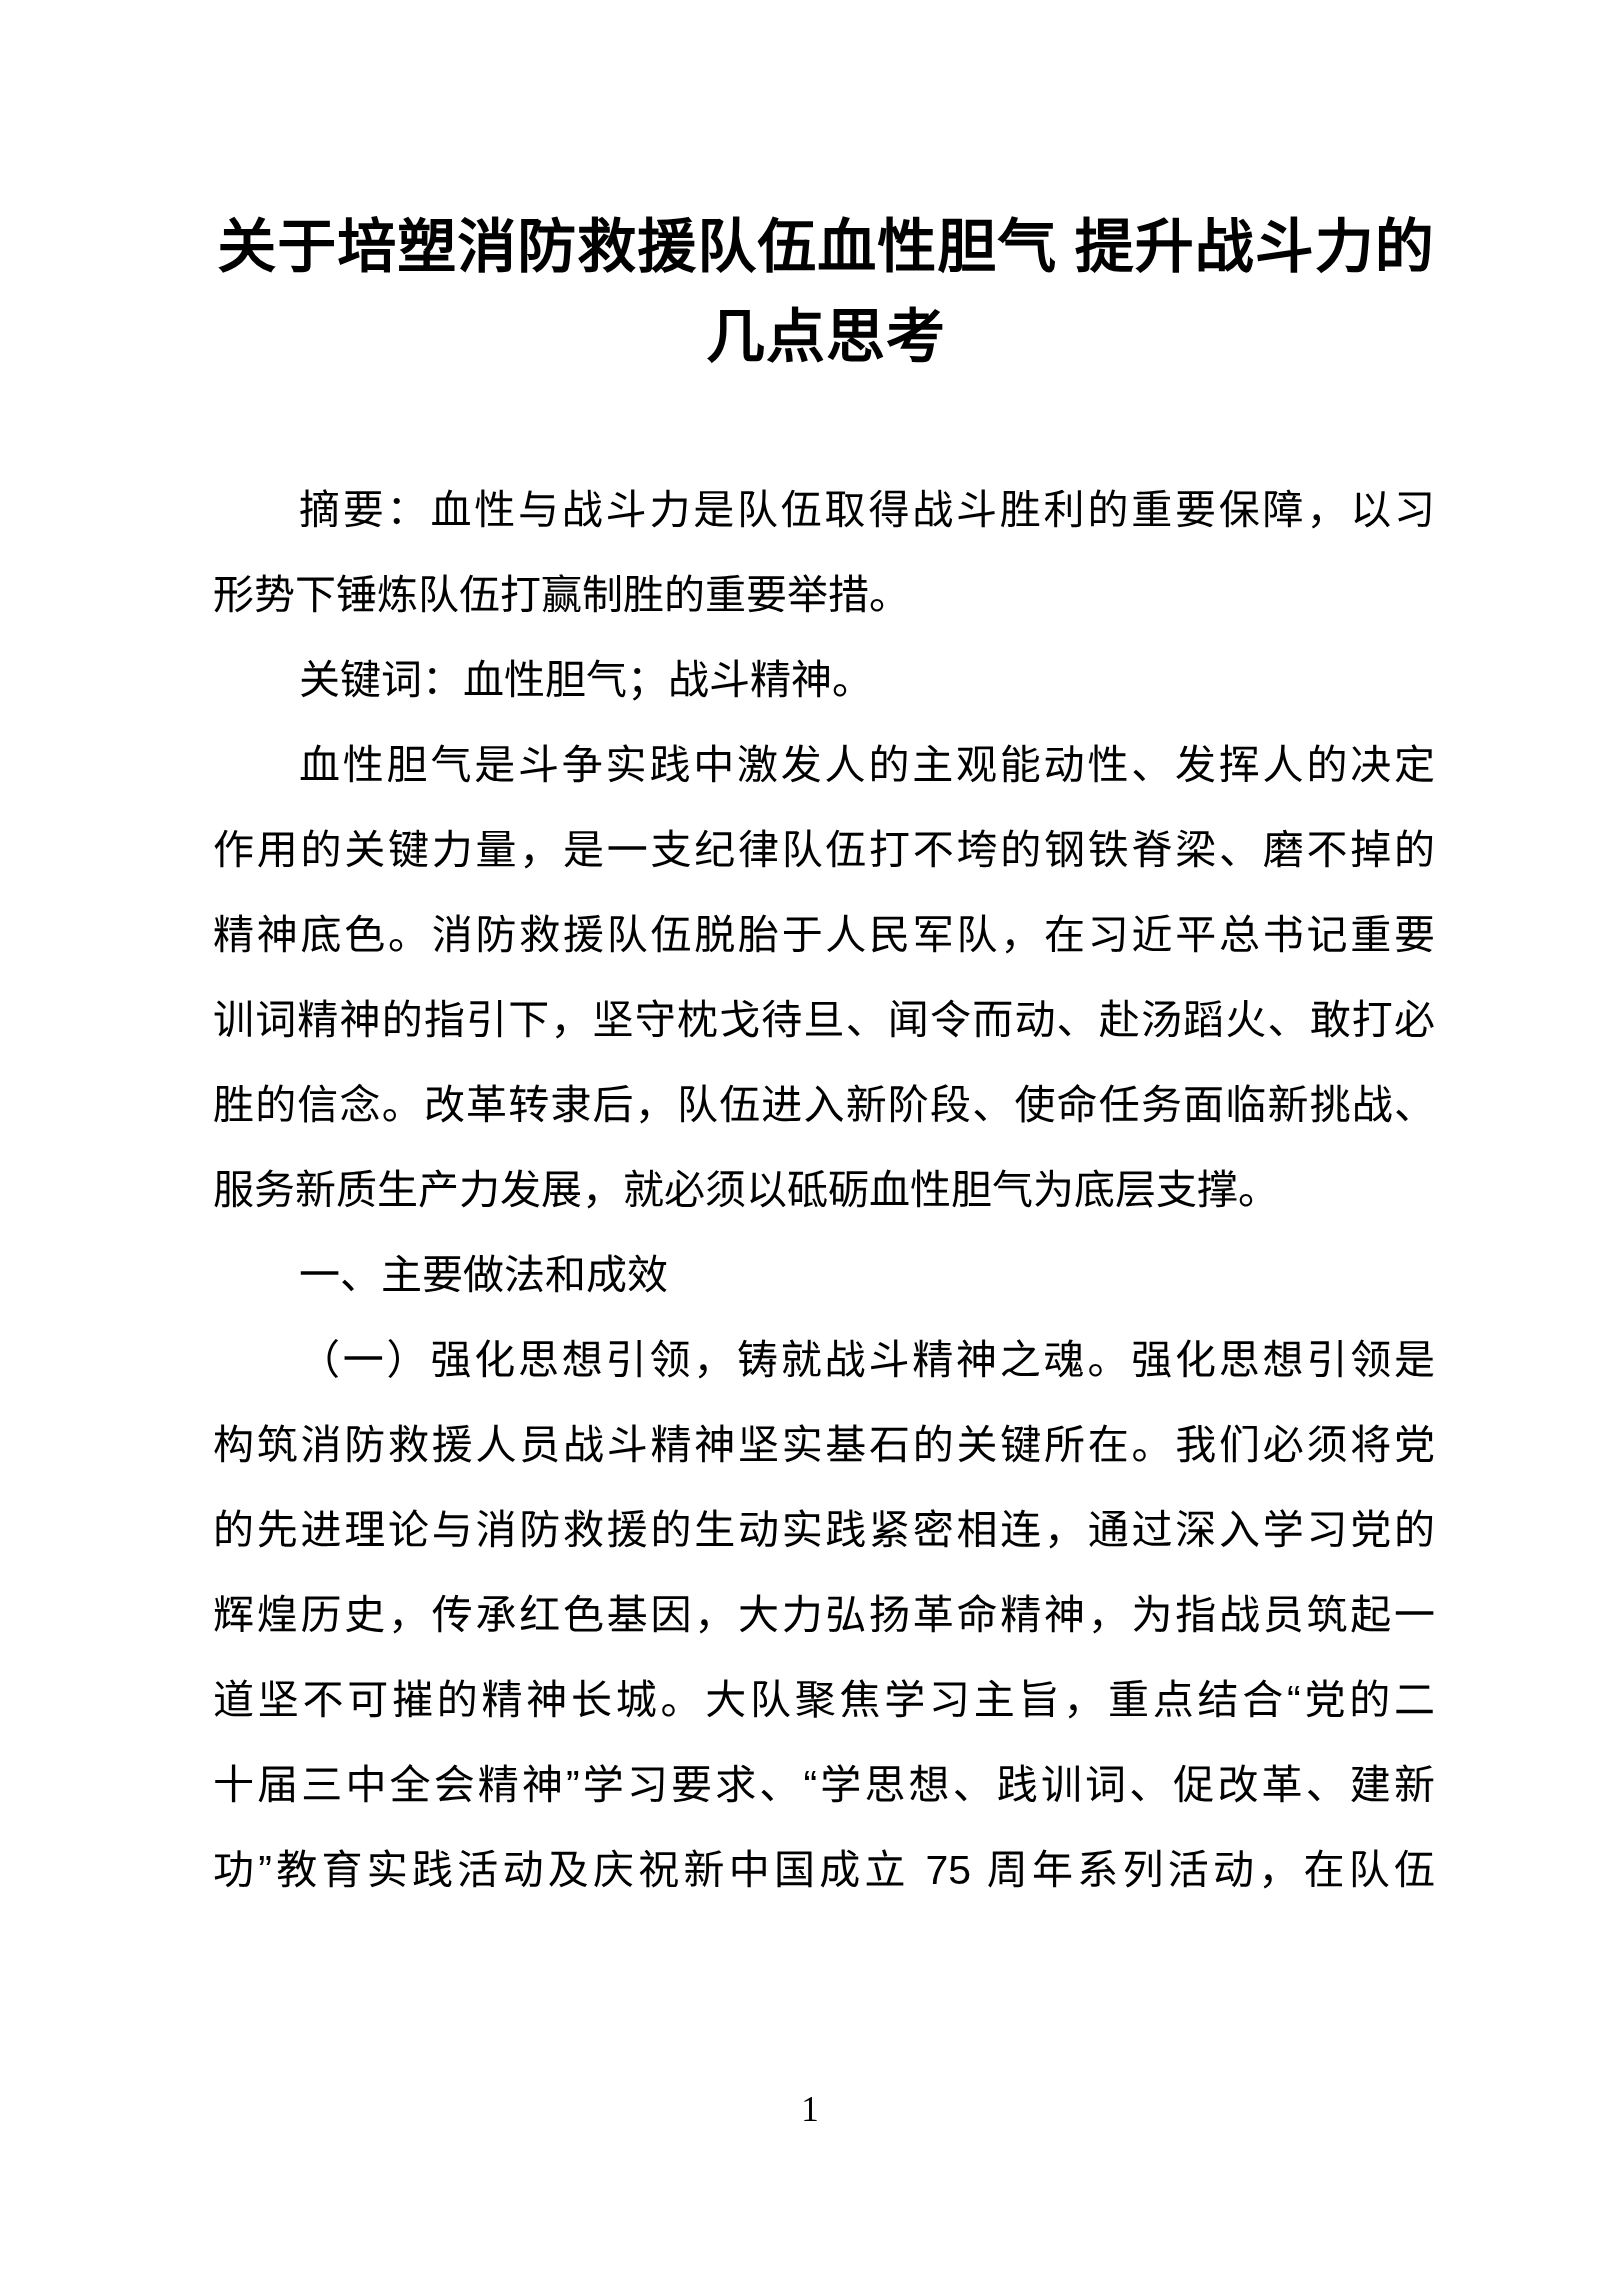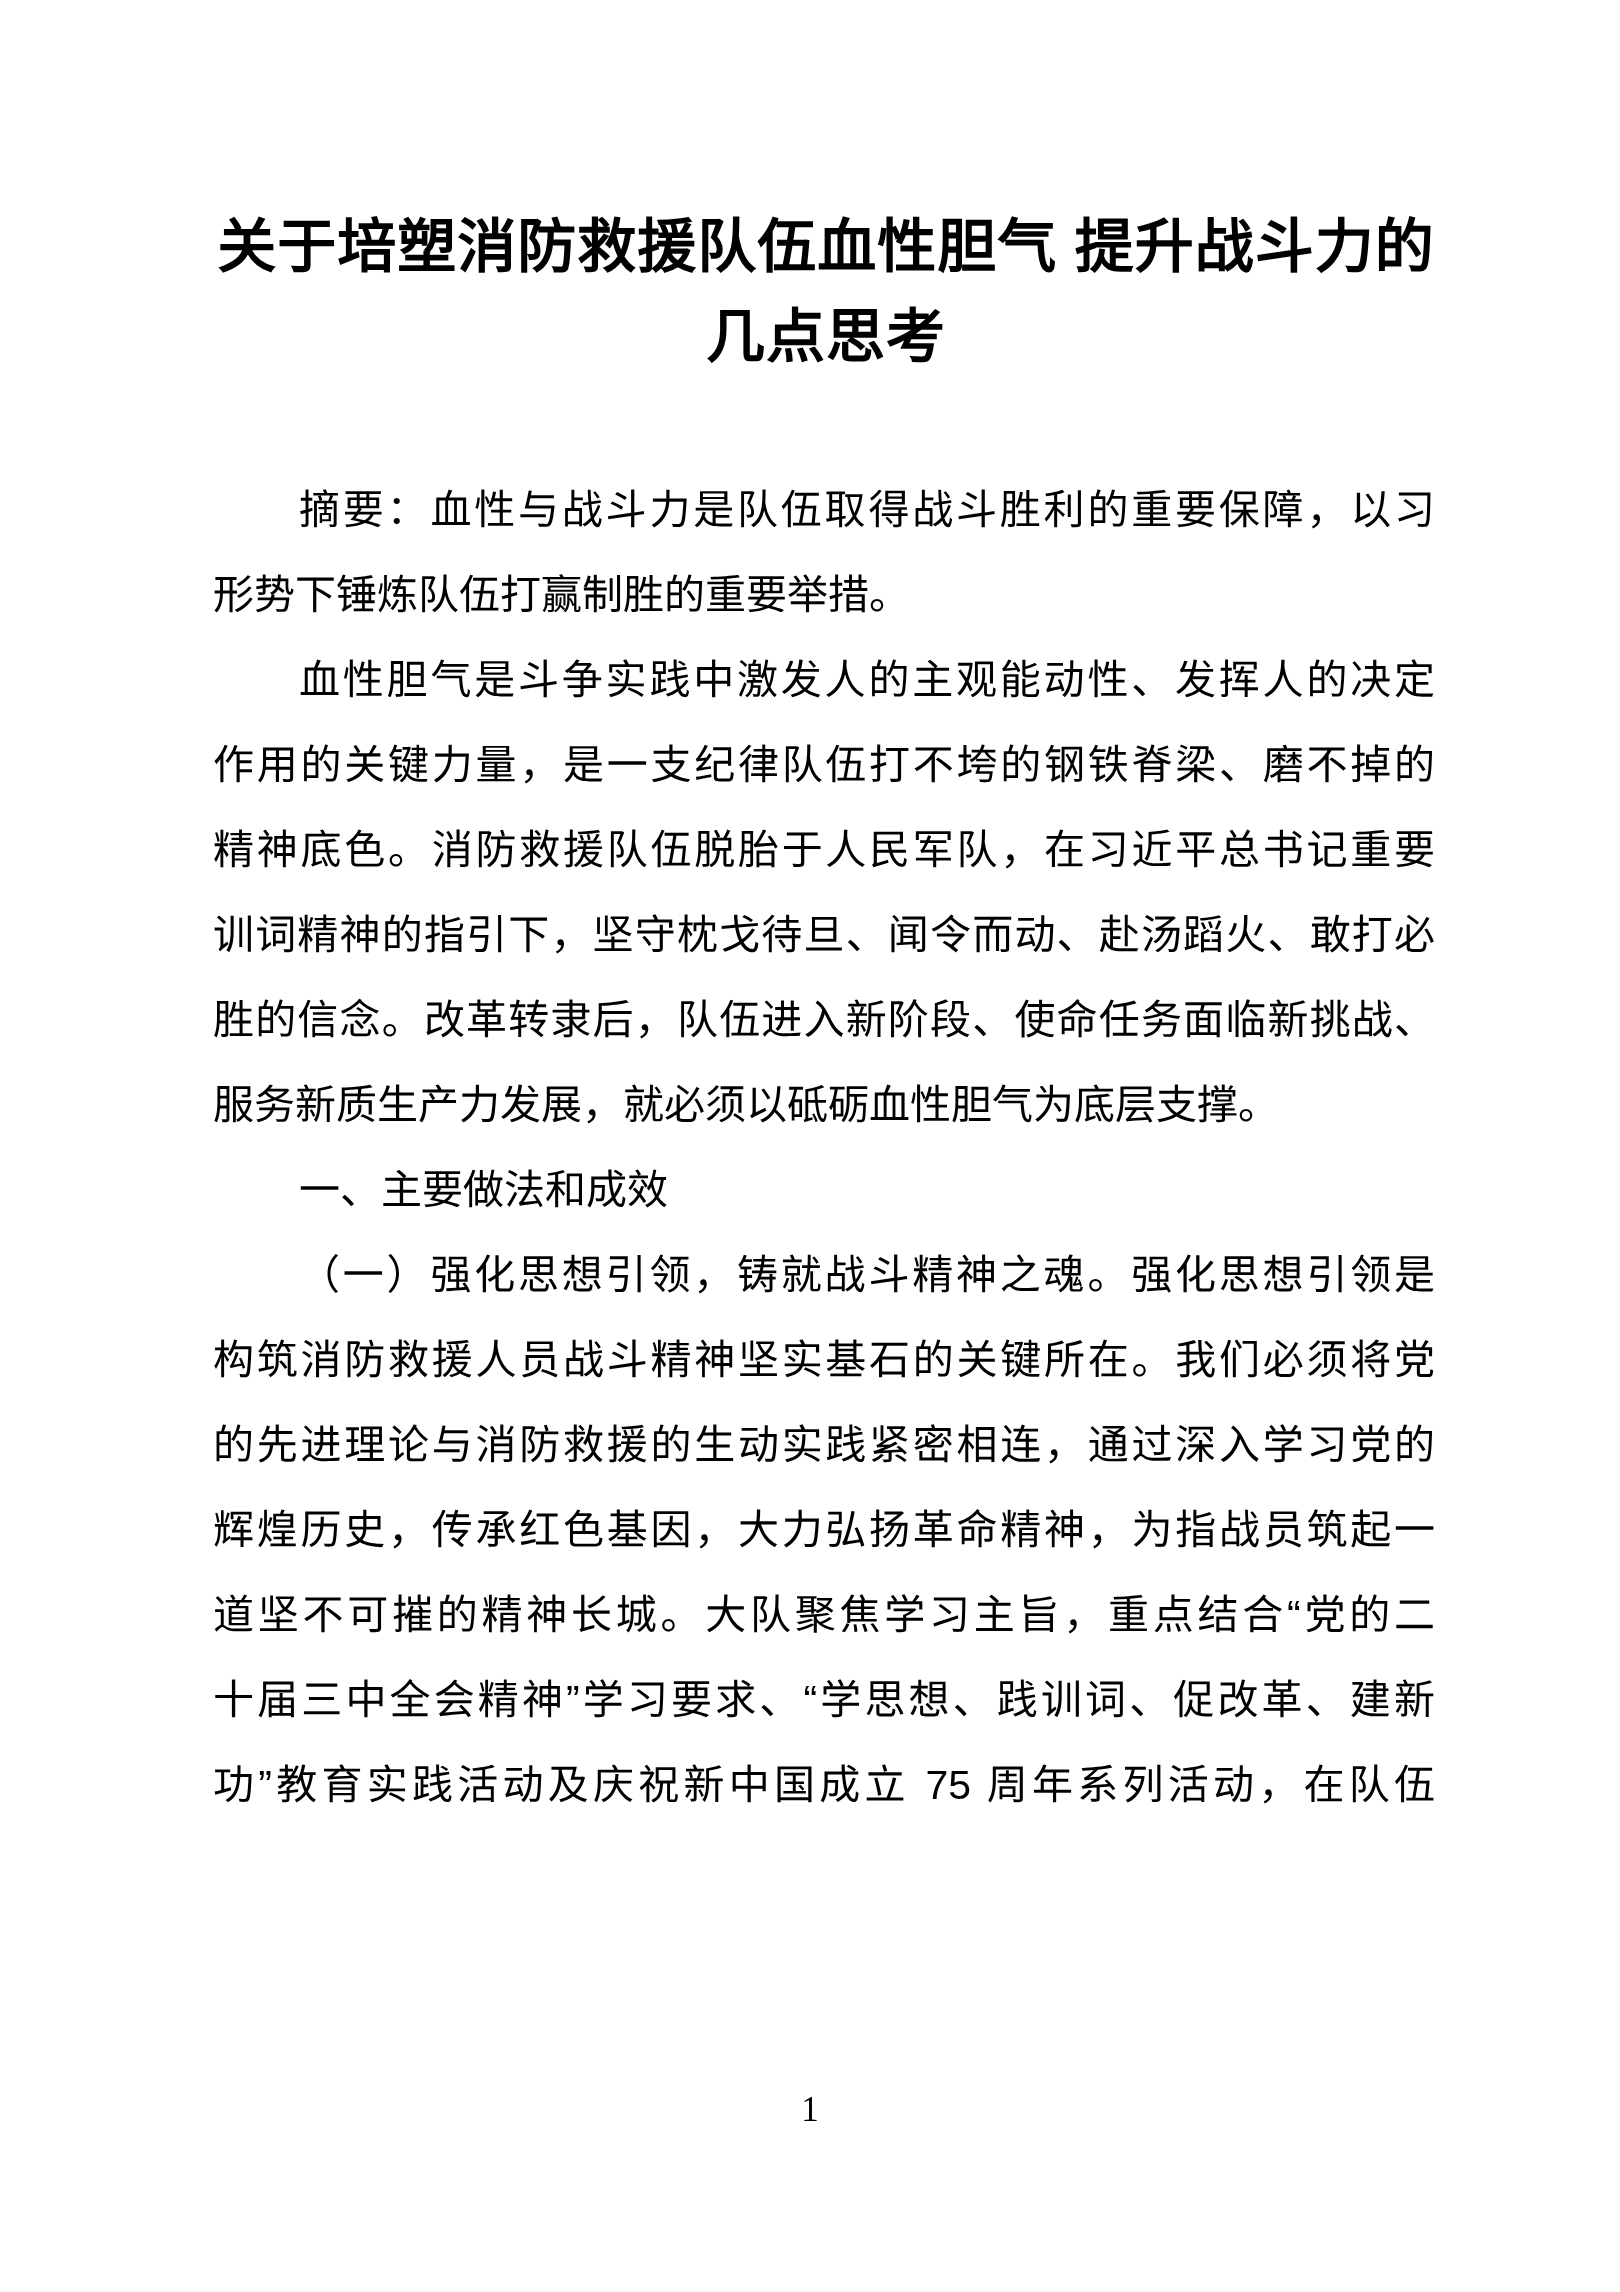--- a/index.html
+++ b/index.html
@@ -67,20 +67,21 @@
 <div class="page">
 
   <div class="doc-title">
     <div>关于培塑消防救援队伍血性胆气 提升战斗力的</div>
     <div>几点思考</div>
   </div>
 
   <div class="doc-body">
     <div class="line indent">摘要：血性与战斗力是队伍取得战斗胜利的重要保障，以习</div>
     <div class="line end">形势下锤炼队伍打赢制胜的重要举措。</div>
+    <div class="line indent end">关键词：血性胆气；战斗精神。</div>
     <div class="line indent">血性胆气是斗争实践中激发人的主观能动性、发挥人的决定</div>
     <div class="line">作用的关键力量，是一支纪律队伍打不垮的钢铁脊梁、磨不掉的</div>
     <div class="line">精神底色。消防救援队伍脱胎于人民军队，在习近平总书记重要</div>
     <div class="line">训词精神的指引下，坚守枕戈待旦、闻令而动、赴汤蹈火、敢打必</div>
     <div class="line">胜的信念。改革转隶后，队伍进入新阶段、使命任务面临新挑战、</div>
     <div class="line end">服务新质生产力发展，就必须以砥砺血性胆气为底层支撑。</div>
     <div class="line indent end">一、主要做法和成效</div>
     <div class="line indent">（一）强化思想引领，铸就战斗精神之魂。强化思想引领是</div>
     <div class="line">构筑消防救援人员战斗精神坚实基石的关键所在。我们必须将党</div>
     <div class="line">的先进理论与消防救援的生动实践紧密相连，通过深入学习党的</div>

